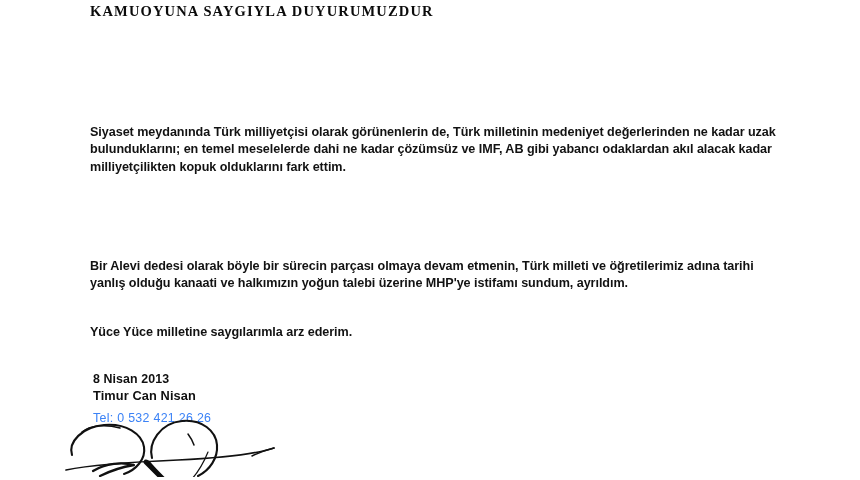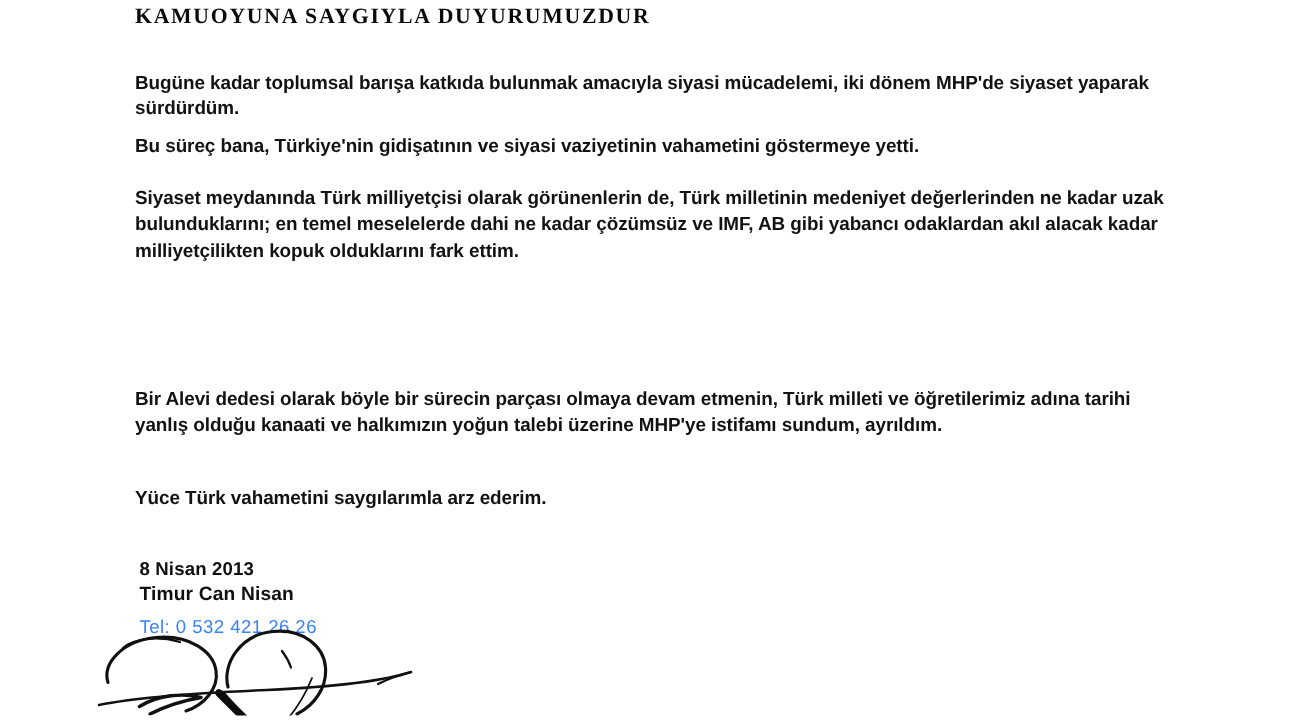--- a/index.html
+++ b/index.html
@@ -115,31 +115,29 @@
   }
 </style>
 </head>
 <body>
 
 <div class="page">
   <div class="scan-body">
 
     <div class="doc-title">KAMUOYUNA SAYGIYLA DUYURUMUZDUR</div>
 
-    <div class="para p1">Bugüne kadar toplumsal barışa katkıda bulunmak amacıyla siyasi mücadelemi, iki dönem MHP'de siyaset yaparak sürdürdüm.</div>
 
-    <div class="para p2">Bu süreç bana, Türkiye'nin gidişatının ve siyasi vaziyetinin vahametini göstermeye yetti.</div>
 
     <div class="para p3">Siyaset meydanında Türk milliyetçisi olarak görünenlerin de, Türk milletinin medeniyet değerlerinden ne kadar uzak bulunduklarını; en temel meselelerde dahi ne kadar çözümsüz ve IMF, AB gibi yabancı odaklardan akıl alacak kadar milliyetçilikten kopuk olduklarını fark ettim.</div>
 
 
 
     <div class="para p6">Bir Alevi dedesi olarak böyle bir sürecin parçası olmaya devam etmenin, Türk milleti ve öğretilerimiz adına tarihi yanlış olduğu kanaati ve halkımızın yoğun talebi üzerine MHP'ye istifamı sundum, ayrıldım.</div>
 
-    <div class="para p7">Yüce Türk vahametini saygılarımla arz ederim.</div>
+    <div class="para p7">Yüce Yüce milletine saygılarımla arz ederim.</div>
 
     <div class="sign-date">8 Nisan 2013</div>
 
     <div class="sign-name">Timur Can Nisan</div>
 
     <div class="sign-phone">Tel: 0 532 421 26 26</div>
 
     <div class="signature-mark">
       <svg width="270" height="62" viewBox="0 0 270 62" xmlns="http://www.w3.org/2000/svg">
         <g fill="none" stroke="#111111" stroke-linecap="round" stroke-linejoin="round">

